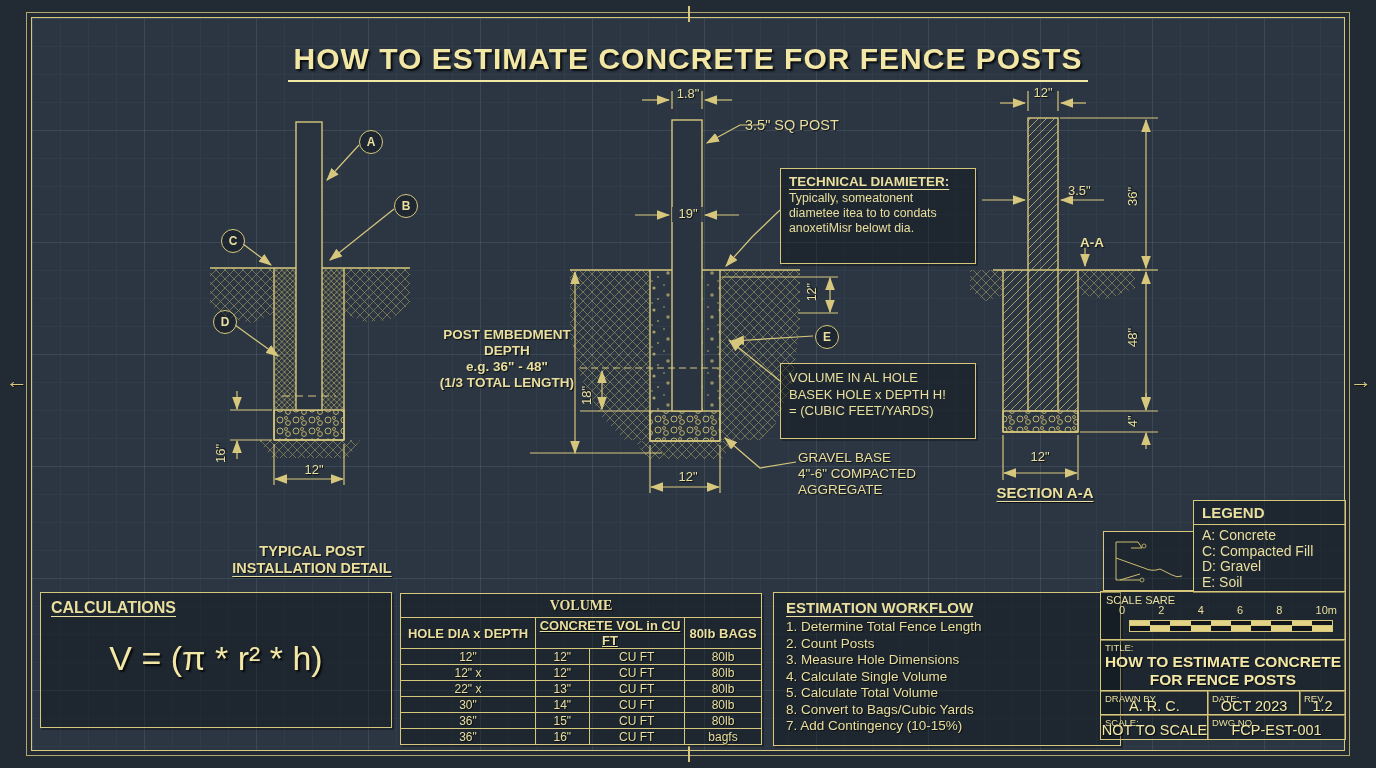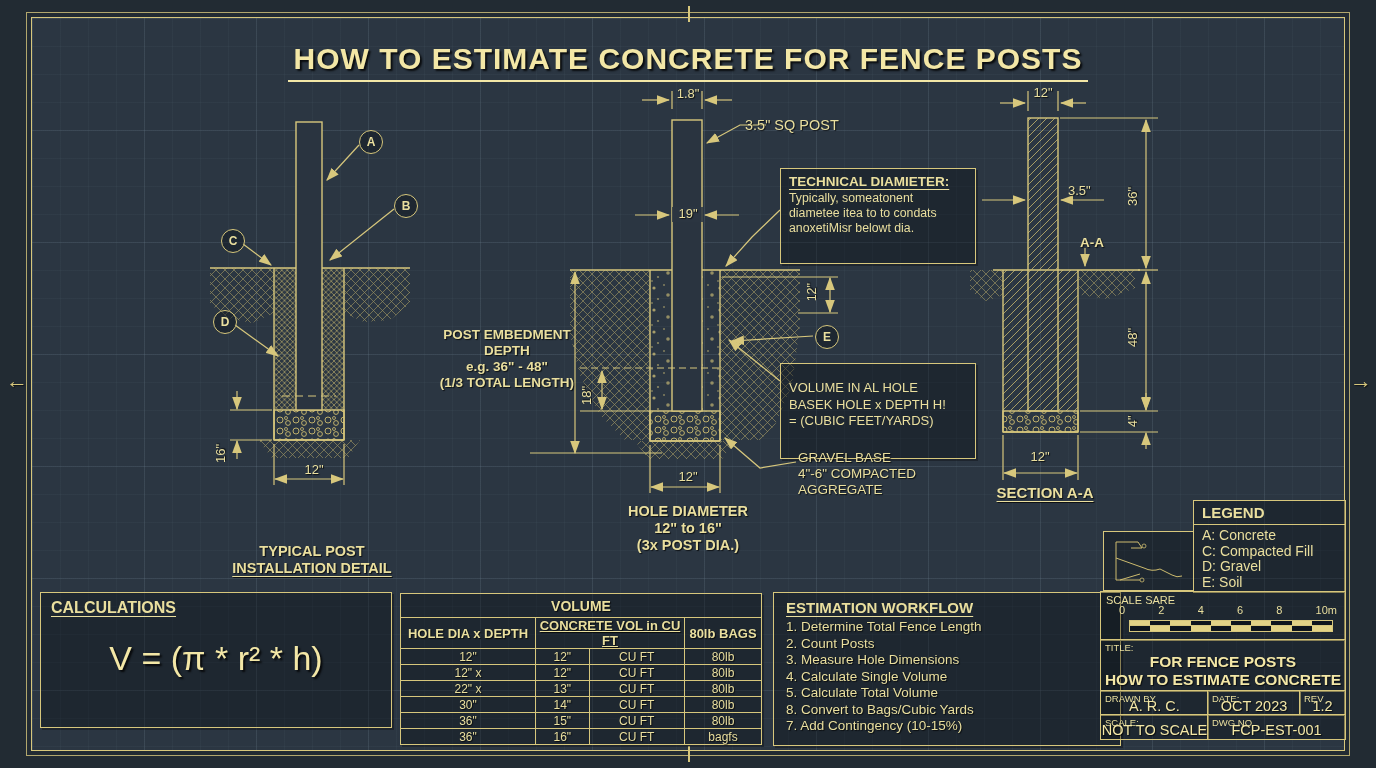--- a/index.html
+++ b/index.html
@@ -32,21 +32,21 @@
   .dwg{position:absolute;}
   #main-title{position:absolute;left:0;top:42px;width:1376px;display:flex;justify-content:center;}
   #main-title span{font-size:30px;font-weight:bold;letter-spacing:1px;color:var(--bright);
     border-bottom:2px solid var(--bright);padding:0 6px 4px 6px;
     text-shadow:2px 2px 2px rgba(0,0,0,0.8);}
   
   #volume-table{position:absolute;left:400px;top:593px;width:362px;border-collapse:collapse;
     background:var(--boxfill);box-shadow:2px 2px 0 rgba(0,0,0,0.3);}
   #volume-table td,#volume-table th{border:1.3px solid var(--line);color:var(--txt);
     text-shadow:1px 1px 1px rgba(0,0,0,0.7);padding:0 2px;}
-  #volume-table .t-title{font-size:14px;font-weight:bold;height:23px;text-align:center;}
+  #volume-table .t-title{font-size:14px;font-weight:bold;height:23px;text-align:center;font-family:Liberation Serif, serif;}
   #volume-table .t-head{font-size:13px;font-weight:bold;height:26px;text-align:center;}
   #volume-table .t-cell{font-size:12px;height:15px;text-align:center;}
   
   .wf-item{font-size:13.5px;line-height:16.5px;color:var(--txt);text-shadow:1px 1px 1px rgba(0,0,0,0.7);}
   
   .tb-cell{position:absolute;border:1.4px solid var(--line);background:var(--boxfill);}
   .tb-label{position:absolute;left:4px;top:2px;font-size:9.5px;color:var(--txt);}
   .tb-value{position:absolute;left:0;right:0;bottom:3px;text-align:center;font-size:14.5px;
     color:var(--bright);text-shadow:1px 1px 1px rgba(0,0,0,0.7);white-space:nowrap;}
   .scale-row1{position:absolute;left:28px;top:28px;width:202px;height:5px;border:1px solid var(--line);
@@ -209,36 +209,31 @@
   <div class="lbl rot" style="left:803px;top:285px;font-size:12.5px;">12"</div>
   <div class="callout" style="left:815px;top:325px;">
       <span>E</span>
     </div>
   <div class="box" style="left:780px;top:168px;width:178px;height:84px;padding:5px 8px;">
     <div class="und" style="font-size:13.5px;font-weight:bold;">TECHNICAL DIAMIETER:</div>
     <div style="font-size:12.3px;line-height:15px;margin-top:2px;">Typically, someatonent</div>
     <div style="font-size:12.3px;line-height:15px;">diametee itea to to condats</div>
     <div style="font-size:12.3px;line-height:15px;">anoxetiMisr belowt dia.</div>
   </div>
-  <div class="box" style="left:780px;top:363px;width:178px;height:62px;padding:16px 8px;">
+  <div class="box" style="left:780px;top:363px;width:178px;height:62px;padding:6px 8px;">
     <div style="font-size:13px;line-height:16.5px;">VOLUME IN AL HOLE</div>
     <div style="font-size:13px;line-height:16.5px;">BASEK HOLE x DEPTH H!</div>
     <div style="font-size:13px;line-height:16.5px;">= (CUBIC FEET/YARDS)</div>
   </div>
   <div class="lbl" style="left:798px;top:450px;font-size:13.5px;line-height:16px;">
     <div>GRAVEL BASE</div>
     <div>4"-6" COMPACTED</div>
     <div>AGGREGATE</div>
   </div>
   <div class="lbl ctr" style="left:668px;top:470px;width:40px;font-size:13px;">12"</div>
-  <div class="lbl ctr" style="left:600px;top:503px;width:176px;font-size:14.5px;font-weight:bold;line-height:17px;">
-    <div>HOLE DIAMETER</div>
-    <div>12" to 16"</div>
-    <div>(3x POST DIA.)</div>
-  </div>
 
   <svg class="dwg" style="left:968px;top:85px;width:240px;height:430px" viewBox="0 0 240 430">
     <defs>
       <marker id="m3" markerWidth="11" markerHeight="8" refX="10" refY="4" orient="auto-start-reverse">
         <path d="M0,0 L11,4 L0,8 z" fill="#d7c77c"></path>
         </marker>
       <pattern id="dg3" width="8" height="8" patternUnits="userSpaceOnUse">
         <path d="M0 8 L8 0" stroke="#cdbb6e" stroke-width="0.9" opacity="0.85"></path>
         </pattern>
       <pattern id="xh3" width="9" height="9" patternUnits="userSpaceOnUse">
@@ -387,22 +382,22 @@
         <span>8</span>
         <span>10m</span>
       </div>
       <div class="scale-row1"></div>
       <div class="scale-row2"></div>
     </div>
 
     <div class="tb-cell" style="left:0;top:139px;width:244px;height:51px;">
       <div class="tb-label">TITLE:</div>
       <div style="position:absolute;left:0;right:0;top:13px;text-align:center;font-size:15.5px;font-weight:bold;color:var(--bright);line-height:18px;text-shadow:1px 1px 1px rgba(0,0,0,0.7);">
+        <div>HOW TO ESTIMATE CONCRETE</div>
         <div>FOR FENCE POSTS</div>
-        <div>HOW TO ESTIMATE CONCRETE</div>
       </div>
     </div>
 
     <div class="tb-cell" style="left:0;top:190px;width:107px;height:24px;">
       <div class="tb-label">DRAWN BY</div>
       <div class="tb-value" style="bottom:1px;">A. R. C.</div>
     </div>
     <div class="tb-cell" style="left:107px;top:190px;width:92px;height:24px;">
       <div class="tb-label">DATE:</div>
       <div class="tb-value" style="bottom:1px;">OCT 2023</div>

